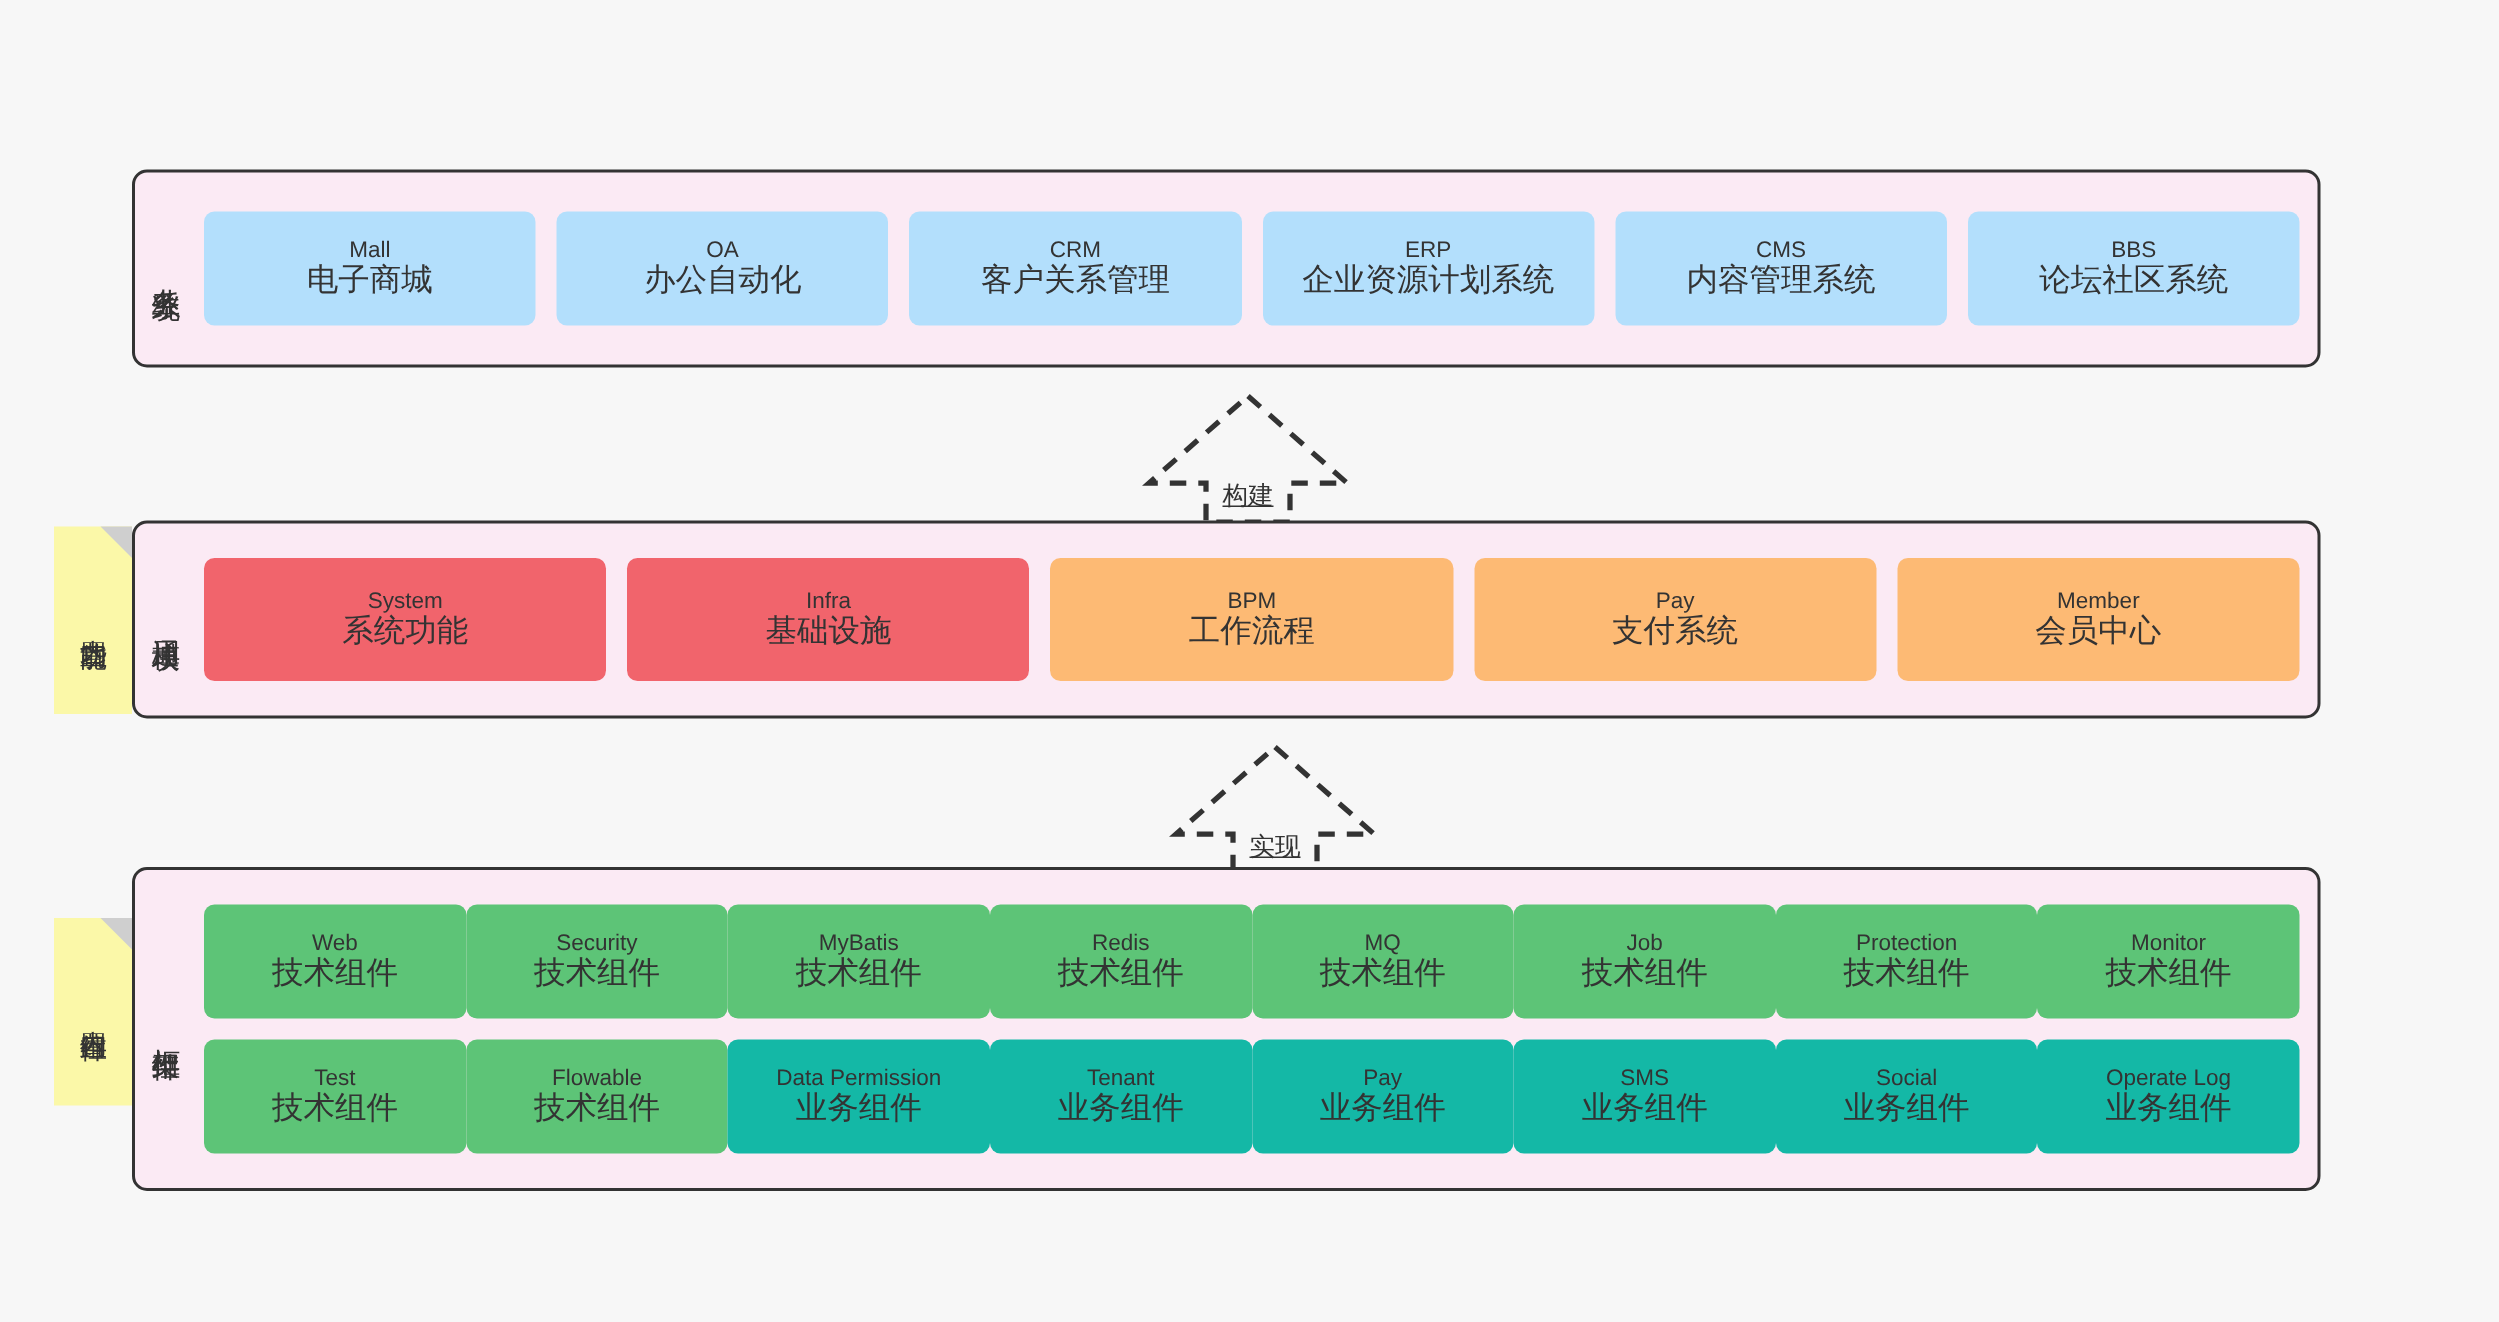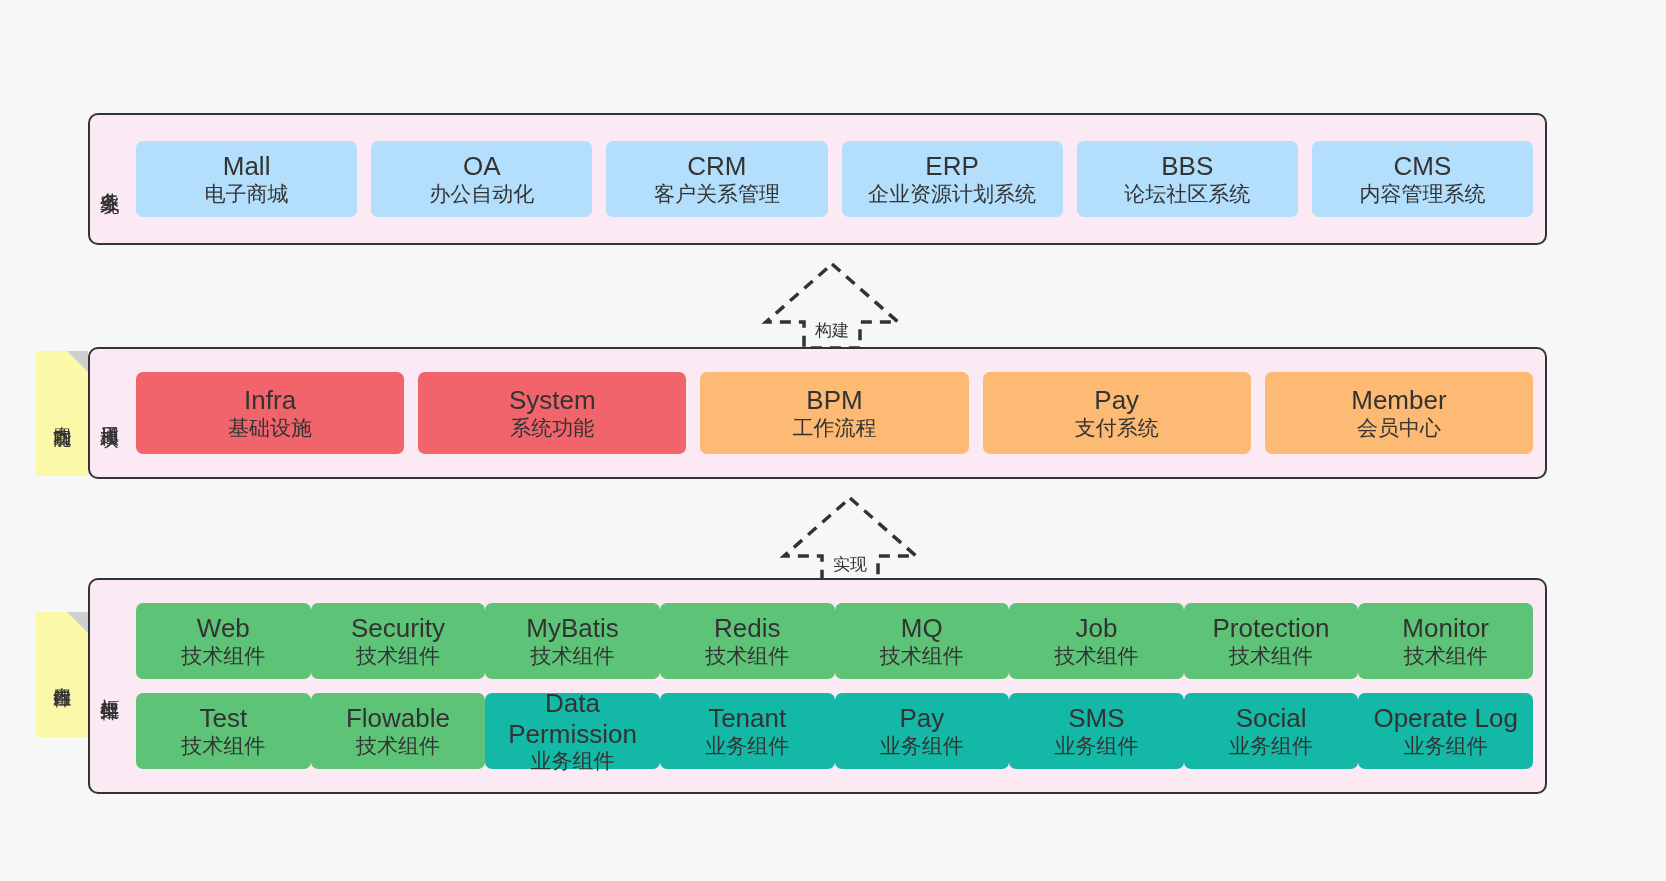--- a/index.html
+++ b/index.html
@@ -62,21 +62,21 @@
     display: flex;
     flex-direction: column;
     align-items: center;
     justify-content: center;
     text-align: center;
     box-sizing: border-box;
     padding: 4px 6px;
     line-height: 1.18;
   }
   .card .t1 {
-    font-size: 26px;
+    font-size: 15px;
     color: #333333;
     white-space: normal;
   }
   .card .t2 {
     font-size: 21px;
     color: #333333;
   }
 
   
   #band-business {
@@ -191,20 +191,21 @@
   }
   .arrow .arrow-label {
     position: absolute;
     left: 0;
     right: 0;
     bottom: 12px;
     text-align: center;
     font-size: 17px;
     color: #333333;
     user-select: none;
+    text-decoration: underline;
   }
   #arrow-build {
     left: 742px;
     top: 258px;
   }
   #arrow-impl {
     left: 760px;
     top: 492px;
   }
 </style>
@@ -226,49 +227,49 @@
       </div>
       <div class="card">
         <span class="t1">CRM</span>
         <span class="t2">客户关系管理</span>
       </div>
       <div class="card">
         <span class="t1">ERP</span>
         <span class="t2">企业资源计划系统</span>
       </div>
       <div class="card">
+        <span class="t1">CMS</span>
+        <span class="t2">内容管理系统</span>
+      </div>
+      <div class="card">
         <span class="t1">BBS</span>
         <span class="t2">论坛社区系统</span>
-      </div>
-      <div class="card">
-        <span class="t1">CMS</span>
-        <span class="t2">内容管理系统</span>
       </div>
     </div>
   </div>
 
   <div class="arrow" id="arrow-build">
     <svg viewBox="0 0 180 96" xmlns="http://www.w3.org/2000/svg">
       <path d="M 90 6 L 156 64 L 118 64 L 118 90 L 62 90 L 62 64 L 24 64 Z" fill="none" stroke="#333333" stroke-width="3.5" stroke-dasharray="11 8"></path>
     </svg>
     <div class="arrow-label">构建</div>
   </div>
 
   <div class="sticky" id="sticky-modules">内置功能</div>
 
   <div class="band" id="band-modules">
     <div class="band-label">通用模块</div>
     <div class="band-body">
       <div class="card fill-red">
+        <span class="t1">System</span>
+        <span class="t2">系统功能</span>
+      </div>
+      <div class="card fill-red">
         <span class="t1">Infra</span>
         <span class="t2">基础设施</span>
-      </div>
-      <div class="card fill-red">
-        <span class="t1">System</span>
-        <span class="t2">系统功能</span>
       </div>
       <div class="card fill-pink">
         <span class="t1">BPM</span>
         <span class="t2">工作流程</span>
       </div>
       <div class="card fill-pink">
         <span class="t1">Pay</span>
         <span class="t2">支付系统</span>
       </div>
       <div class="card fill-pink">

